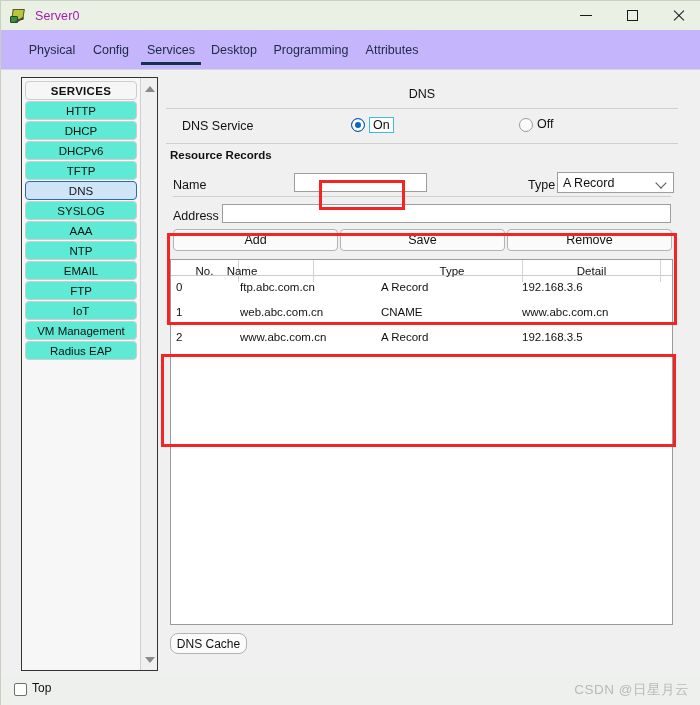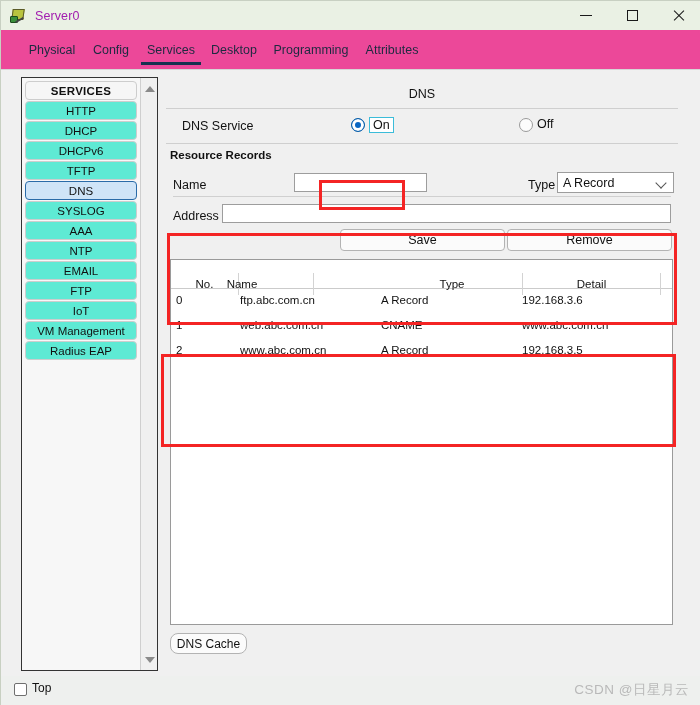--- a/index.html
+++ b/index.html
@@ -55,21 +55,21 @@
     content:""; position:absolute; left:0; top:6px;
     width:14px; height:1px; background:#1a1a1a;
   }
   .gl-close:before { transform: rotate(45deg); }
   .gl-close:after  { transform: rotate(-45deg); }
 
   
   #tabstrip {
     position: absolute; left: 0; top: 29px;
     width: 700px; height: 40px;
-    background: #ec4899;
+    background: #c4b5fd;
     border-bottom: 1px solid #d6d6d6;
   }
   .tab {
     position: absolute; top: 6px; height: 28px;
     font-size: 12.5px; color: #1d2a40;
     display: flex; align-items: center; justify-content: center;
     padding: 0 4px;
   }
   .tab.active { font-weight: 400; }
   .tab.active:after {
@@ -235,21 +235,20 @@
   #table {
     position: absolute; left: 4px; top: 182px;
     width: 503px; height: 366px;
     background: #ffffff;
     border: 1px solid #9a9a9a;
   }
   #thead {
     position: relative; height: 16px;
     border-bottom: 1px solid #cbcbcb;
     background: #ffffff;
-    margin-top: 13px;
   }
   .th {
     position: absolute; top: 0; height: 22px;
     display: flex; align-items: center; justify-content: center;
     font-size: 11.5px; color: #111;
     border-right: 1px solid #d3d3d3;
   }
   #th-no     { left: 0;   width: 68px; }
   #th-name   { left: 68;  width: 143px; }
   #th-type   { left: 211px; width: 141px; }
@@ -389,20 +388,21 @@
         <div id="type-select">
           <span>A Record</span>
           <span id="type-chevron"></span>
         </div>
 
         <div id="rr-hr"></div>
 
         <div id="addr-label">Address</div>
         <input id="addr-input" type="text" value="" style="">
 
+        <div class="formbtn" id="btn-add">Add</div>
         <div class="formbtn" id="btn-remove">Remove</div>
         <div class="formbtn" id="btn-save">Save</div>
       </div>
 
       <div id="table">
         <div id="thead">
           <div class="th" id="th-no">No.</div>
           <div class="th" id="th-name">Name</div>
           <div class="th" id="th-type">Type</div>
           <div class="th" id="th-detail">Detail</div>

